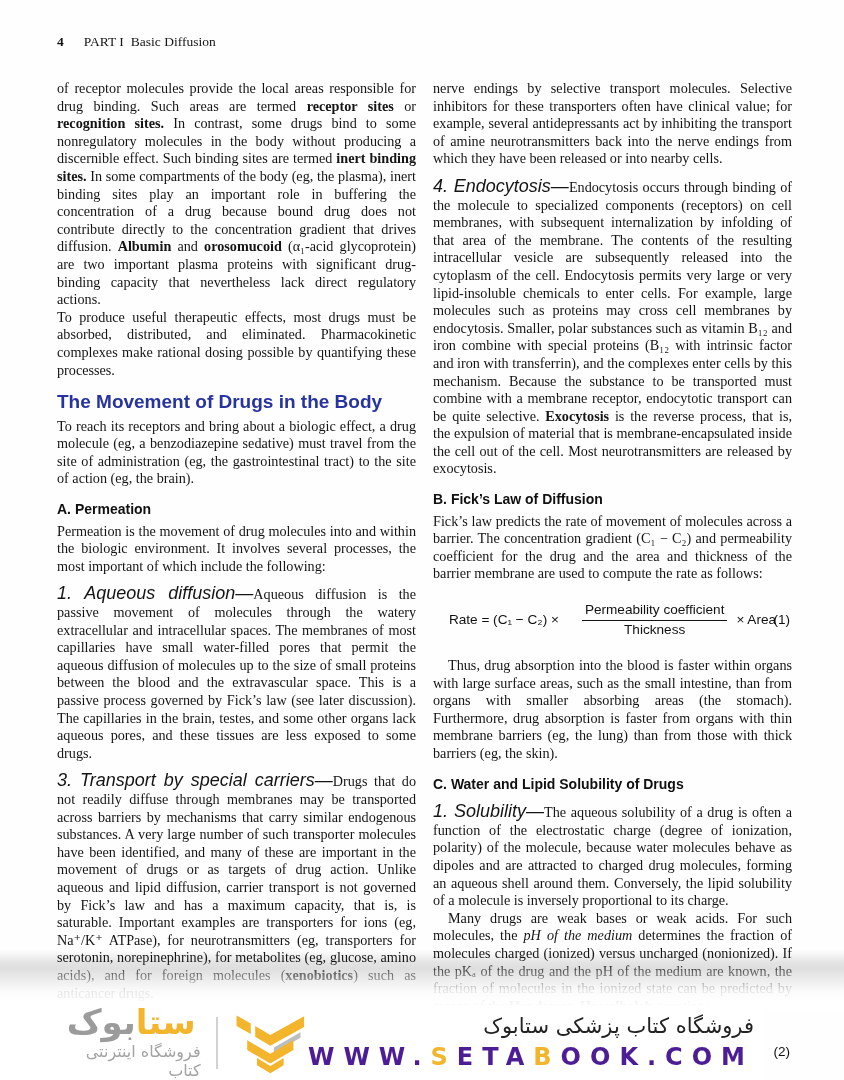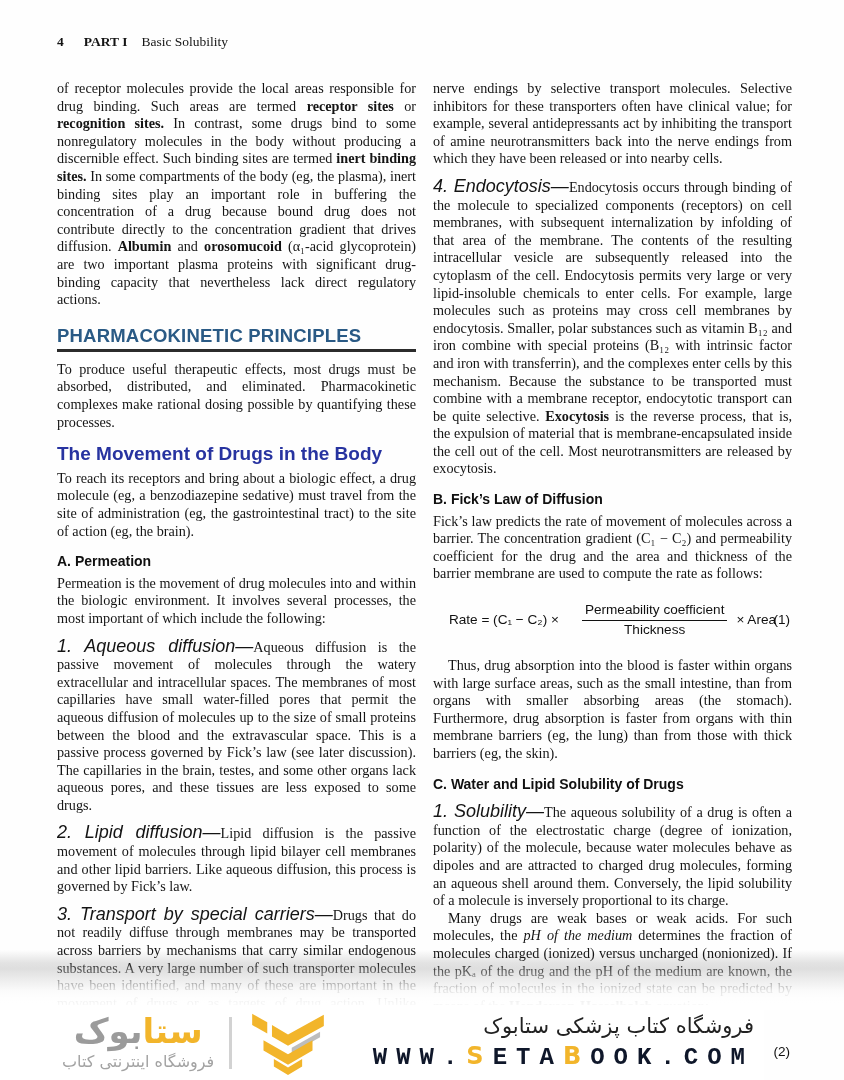--- a/index.html
+++ b/index.html
@@ -8,21 +8,21 @@
     background:#fefefe;
     font-family:"Liberation Serif","DejaVu Serif",serif;
     color:#141414;
   }
   
   .page-header{
     position:absolute;top:34px;left:57px;
     font-size:13.5px;
   }
   .ph-num{font-weight:bold;margin-right:20px;}
-  .ph-part{font-weight:bold;margin-right:14px;}
+  .ph-part{font-weight:normal;margin-right:7px;}
   
   .columns{
     position:absolute;top:80px;left:57px;width:735px;height:1000px;
     display:flex;gap:17px;z-index:1;overflow:hidden;
   }
   .col{width:359px;font-size:14.2px;line-height:17.6px;}
   .para{margin:0;text-align:justify;}
   .para.indent{text-indent:15px;}
   .runpara{margin-top:10px;}
   .b{font-weight:bold;}
@@ -80,46 +80,41 @@
   .wm-primary{color:#F2B52B;}
   .wm-secondary{color:#9B9B9B;}
   .tagline{font-size:16px;color:#A3A3A3;margin-top:2px;}
   .logo-divider{width:3px;height:52px;background:#D2D2D2;margin:0 15px;}
   .store-block{text-align:right;}
   .store-title{font-size:21px;color:#222;line-height:1.2;}
   .website{
     font-family:"DejaVu Sans",sans-serif;font-weight:bold;font-size:24px;
     letter-spacing:9px;margin-top:3px;white-space:nowrap;
   }
-  .seg-dark{color:#0f172a;font-family:Liberation Mono, monospace;}
+  .seg-dark{color:#4c1d95;}
   .seg-yellow{color:#F2B52B;}
 </style>
 </head>
 <body>
 
 <div class="page-header">
-  <span class="ph-num">4</span><span class="ph-part">PART I</span><span class="ph-title">Basic Solubility</span>
+  <span class="ph-num">4</span><span class="ph-part">PART I</span><span class="ph-title">Basic Diffusion</span>
 </div>
 
 <div class="gray-band"></div>
 
 <div class="columns">
   <div class="col">
       <p class="para"><span>of receptor molecules provide the local areas responsible for drug binding. Such areas are termed </span><span class="b ">receptor sites</span><span> or </span><span class="b ">recognition sites.</span><span> In contrast, some drugs bind to some nonregulatory molecules in the body without producing a discernible effect. Such binding sites are termed </span><span class="b ">inert binding sites.</span><span> In some compartments of the body (eg, the plasma), inert binding sites play an important role in buffering the concentration of a drug because bound drug does not contribute directly to the concentration gradient that drives diffusion. </span><span class="b ">Albumin</span><span> and </span><span class="b ">orosomucoid</span><span> (α₁-acid glycoprotein) are two important plasma proteins with significant drug-binding capacity that nevertheless lack direct regulatory actions.</span></p>
-      <div class="h1wrap">
-        <div class="h1">PHARMACOKINETIC PRINCIPLES</div>
-        <div class="h1-rule"></div>
-      </div>
       <p class="para"><span>To produce useful therapeutic effects, most drugs must be absorbed, distributed, and eliminated. Pharmacokinetic complexes make rational dosing possible by quantifying these processes.</span></p>
       <div class="h2">The Movement of Drugs in the Body</div>
       <p class="para"><span>To reach its receptors and bring about a biologic effect, a drug molecule (eg, a benzodiazepine sedative) must travel from the site of administration (eg, the gastrointestinal tract) to the site of action (eg, the brain).</span></p>
       <div class="h3">A. Permeation</div>
       <p class="para"><span>Permeation is the movement of drug molecules into and within the biologic environment. It involves several processes, the most important of which include the following:</span></p>
       <p class="para runpara"><span class="runin">1. Aqueous diffusion—</span><span>Aqueous diffusion is the passive movement of molecules through the watery extracellular and intracellular spaces. The membranes of most capillaries have small water-filled pores that permit the aqueous diffusion of molecules up to the size of small proteins between the blood and the extravascular space. This is a passive process governed by Fick’s law (see later discussion). The capillaries in the brain, testes, and some other organs lack aqueous pores, and these tissues are less exposed to some drugs.</span></p>
-      <p class="para runpara"><span class="runin">2. Lipid diffusion—</span><span>Lipid diffusion is the passive movement of molecules through lipid bilayer cell membranes and other lipid barriers. Like aqueous diffusion, this process is governed by Fick’s law.</span></p>
       <p class="para runpara"><span class="runin">3. Transport by special carriers—</span><span>Drugs that do not readily diffuse through membranes may be transported across barriers by mechanisms that carry similar endogenous substances. A very large number of such transporter molecules have been identified, and many of these are important in the movement of drugs or as targets of drug action. Unlike aqueous and lipid diffusion, carrier transport is not governed by Fick’s law and has a maximum capacity, that is, is saturable. Important examples are transporters for ions (eg, Na⁺/K⁺ ATPase), for neurotransmitters (eg, transporters for serotonin, norepinephrine), for metabolites (eg, glucose, amino acids), and for foreign molecules (</span><span class="b ">xenobiotics</span><span>) such as anticancer drugs.</span></p>
     </div>
   <div class="col">
       <p class="para"><span>nerve endings by selective transport molecules. Selective inhibitors for these transporters often have clinical value; for example, several antidepressants act by inhibiting the transport of amine neurotransmitters back into the nerve endings from which they have been released or into nearby cells.</span></p>
       <p class="para runpara"><span class="runin">4. Endocytosis—</span><span>Endocytosis occurs through binding of the molecule to specialized components (receptors) on cell membranes, with subsequent internalization by infolding of that area of the membrane. The contents of the resulting intracellular vesicle are subsequently released into the cytoplasm of the cell. Endocytosis permits very large or very lipid-insoluble chemicals to enter cells. For example, large molecules such as proteins may cross cell membranes by endocytosis. Smaller, polar substances such as vitamin B₁₂ and iron combine with special proteins (B₁₂ with intrinsic factor and iron with transferrin), and the complexes enter cells by this mechanism. Because the substance to be transported must combine with a membrane receptor, endocytotic transport can be quite selective. </span><span class="b ">Exocytosis</span><span> is the reverse process, that is, the expulsion of material that is membrane-encapsulated inside the cell out of the cell. Most neurotransmitters are released by exocytosis.</span></p>
       <div class="h3">B. Fick’s Law of Diffusion</div>
       <p class="para"><span>Fick’s law predicts the rate of movement of molecules across a barrier. The concentration gradient (C₁ − C₂) and permeability coefficient for the drug and the area and thickness of the barrier membrane are used to compute the rate as follows:</span></p>
       <div class="equation">
         <span class="eq-lhs">Rate = (C₁ − C₂) ×</span>
         <span class="frac">

